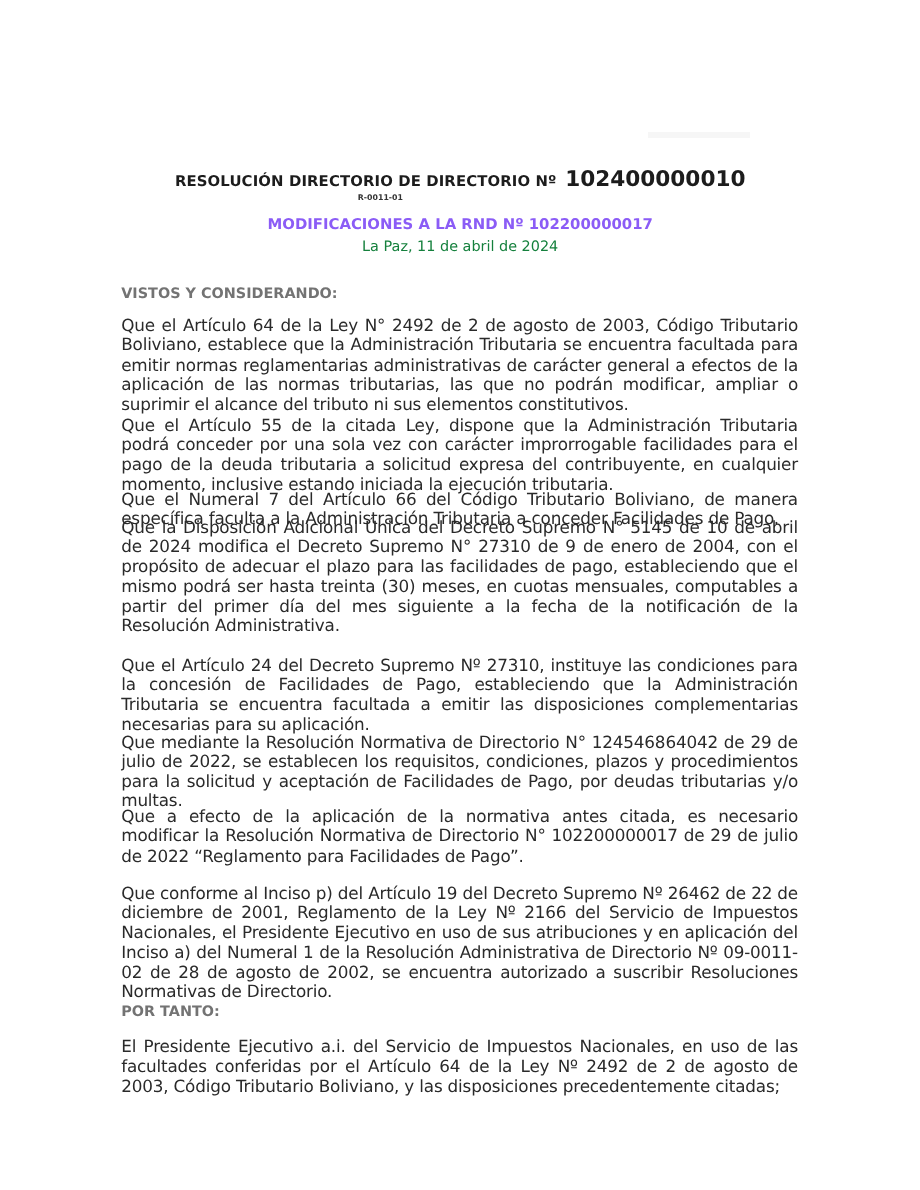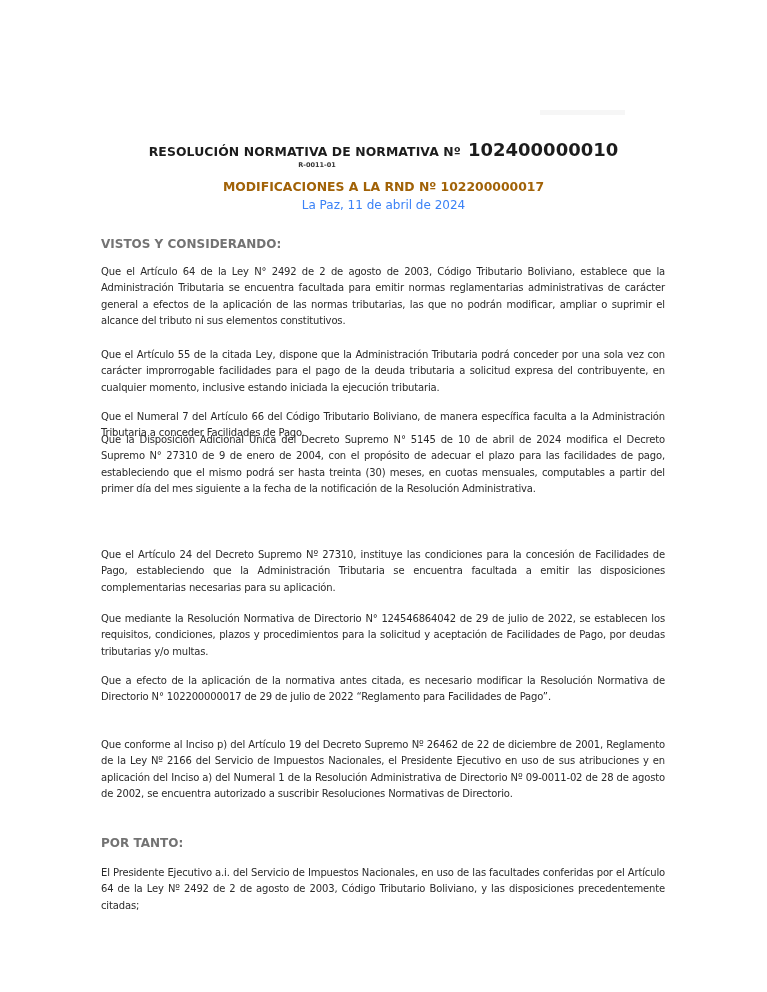--- a/index.html
+++ b/index.html
@@ -59,35 +59,35 @@
       font-weight: bold;
       color: #333;
     }
     .subtitle {
       position: absolute;
       left: 0; width: 767px;
       top: 179px;
       text-align: center;
       font-weight: bold;
       font-size: 12.4px;
-      color: #a16207;
+      color: #8b5cf6;
     }
     .dateline {
       position: absolute;
       left: 0; width: 767px;
       top: 198px;
       text-align: center;
       font-size: 12px;
-      color: #3b82f6;
+      color: #15803d;
     }
     .body-text {
       position: absolute;
       left: 101px;
       width: 564px;
-      font-size: 10px;
+      font-size: 14px;
       line-height: 16.4px;
       text-align: justify;
       color: #2a2a2a;
       letter-spacing: -0.15px;
     }
     .heading {
       position: absolute;
       left: 101px;
       font-weight: bold;
       font-size: 12px;
@@ -97,21 +97,21 @@
       margin: 0;
     }
   </style>
 </head>
 <body>
 
 <div class="page">
   <div class="watermark"></div>
 
   <div class="title-line">
-    <span class="title-main">RESOLUCIÓN NORMATIVA DE NORMATIVA Nº</span>
+    <span class="title-main">RESOLUCIÓN DIRECTORIO DE DIRECTORIO Nº</span>
     <span class="title-number">102400000010</span>
   </div>
 
   <div class="code-line">R-0011-01</div>
 
   <div class="subtitle">MODIFICACIONES A LA RND Nº 102200000017</div>
 
   <div class="dateline">La Paz, 11 de abril de 2024</div>
 
   <div class="heading" style="top:237px;">VISTOS Y CONSIDERANDO:</div>

